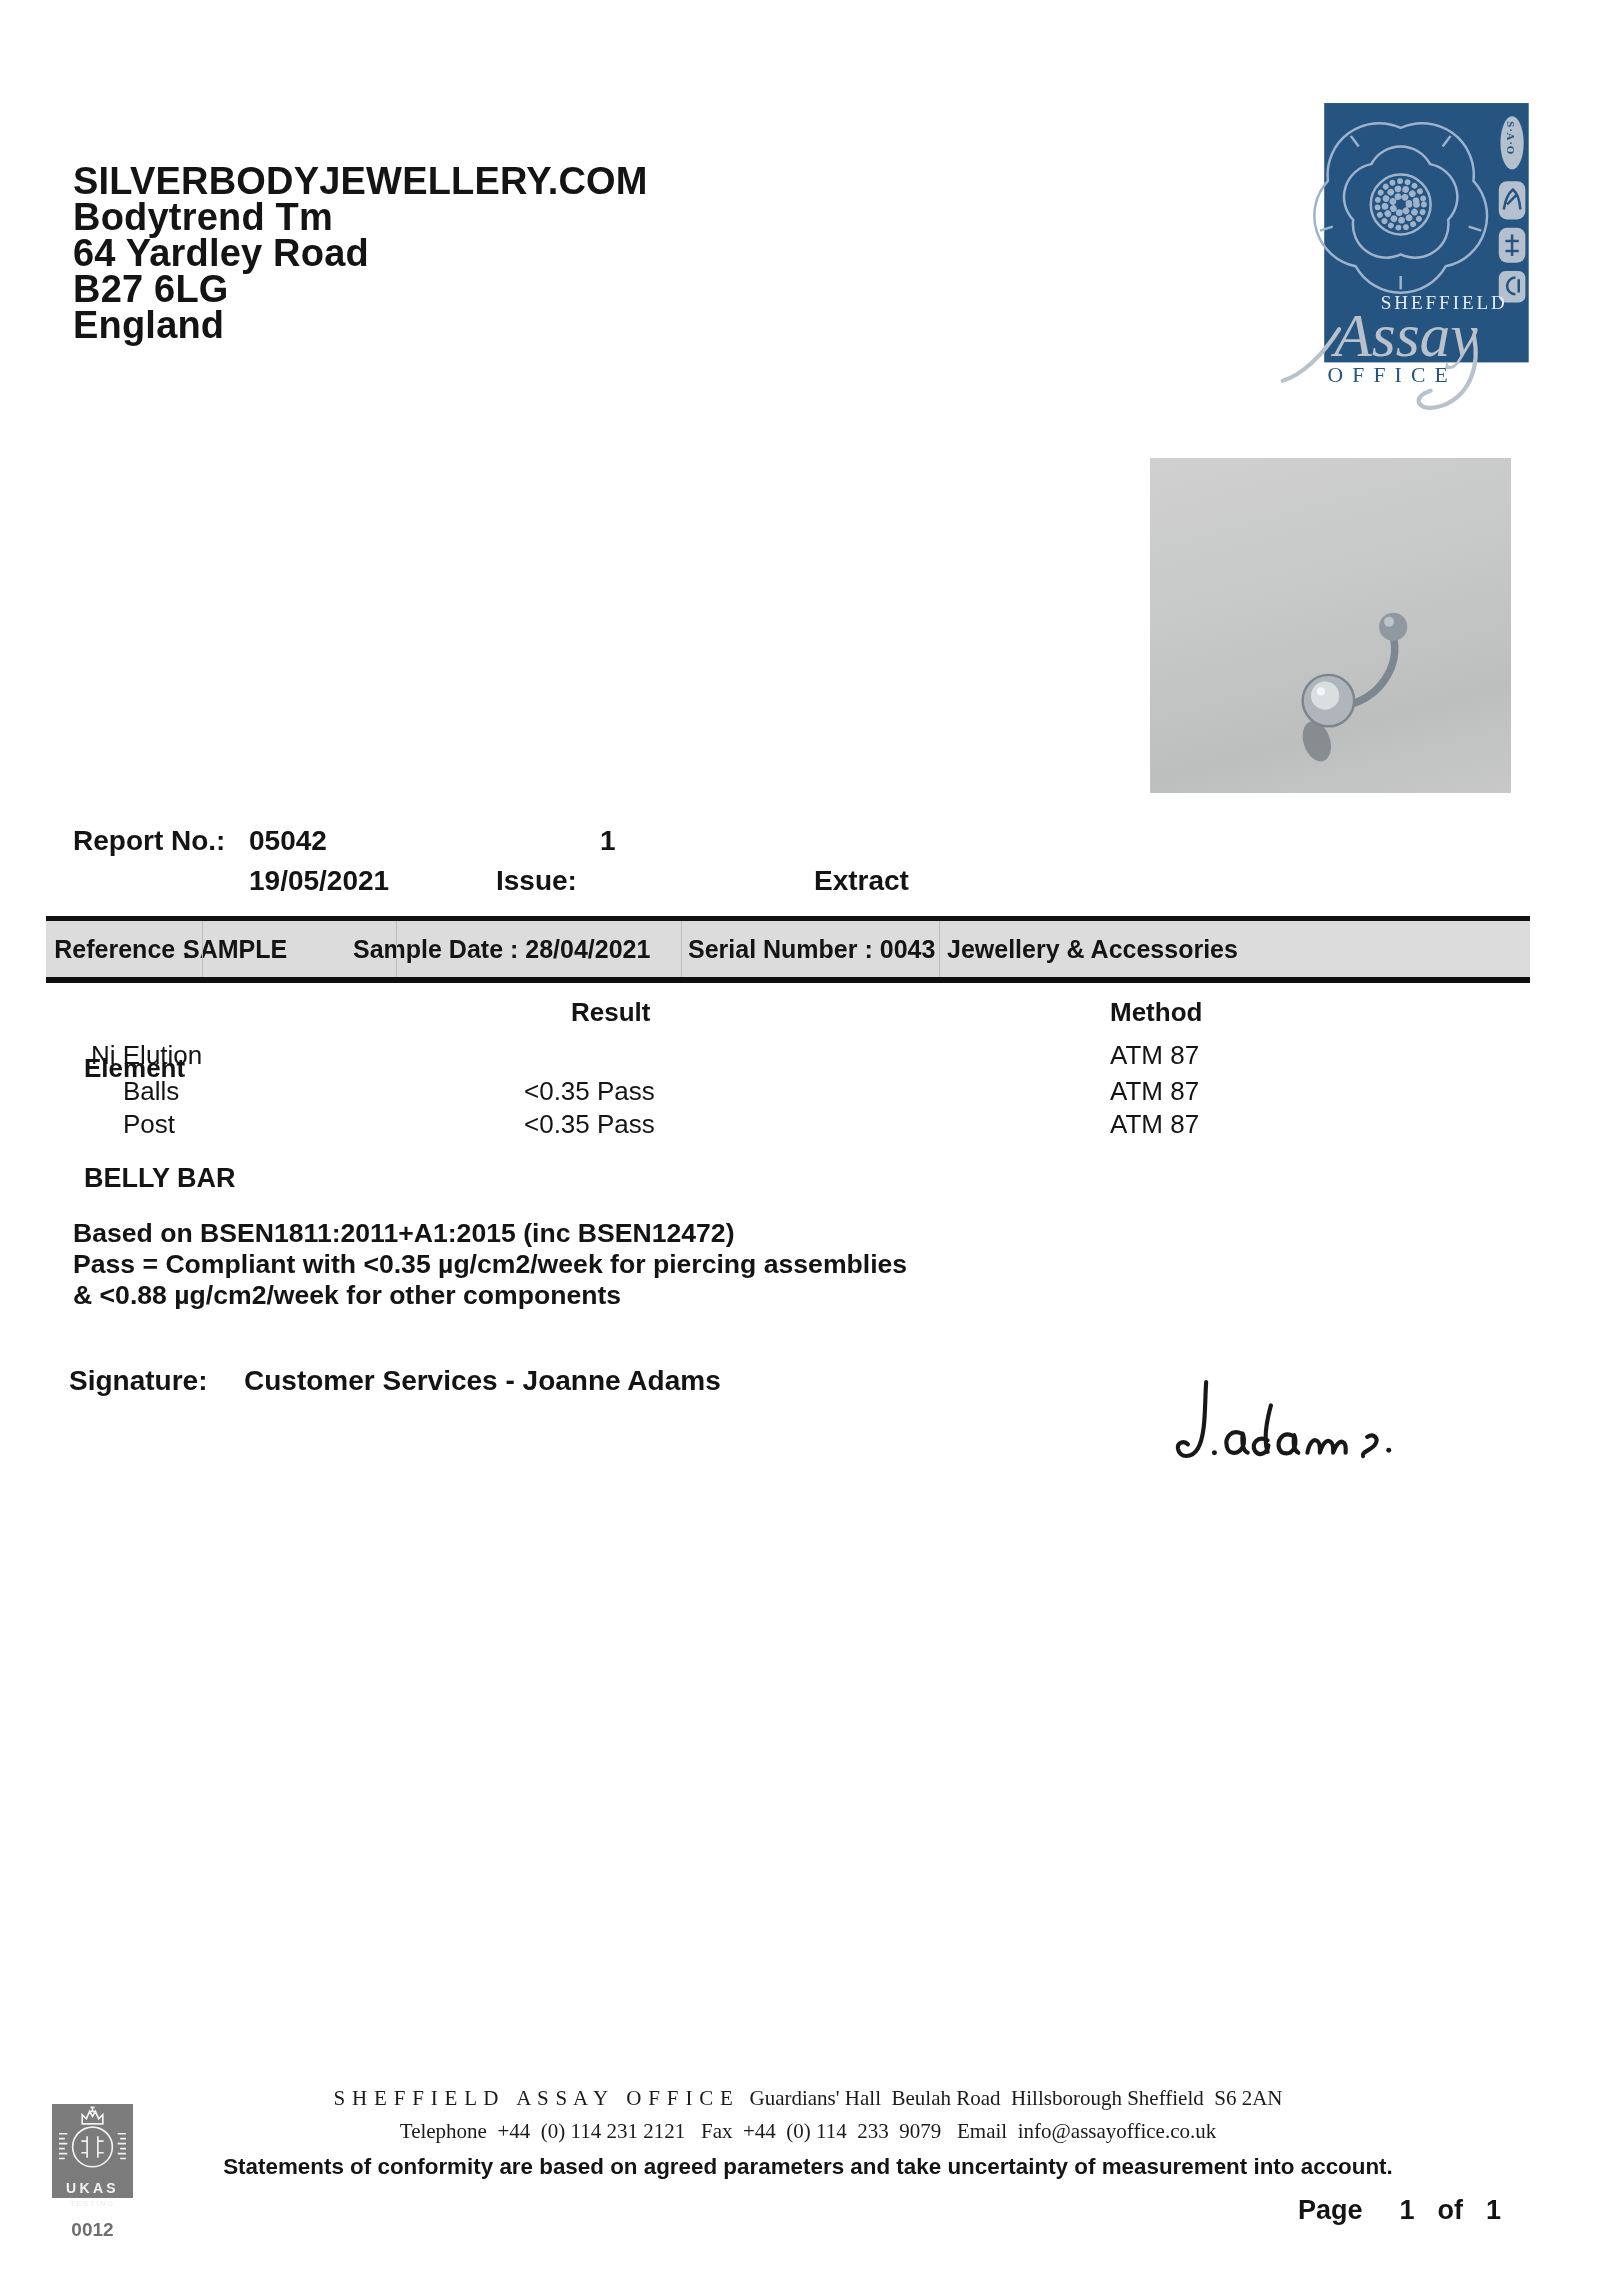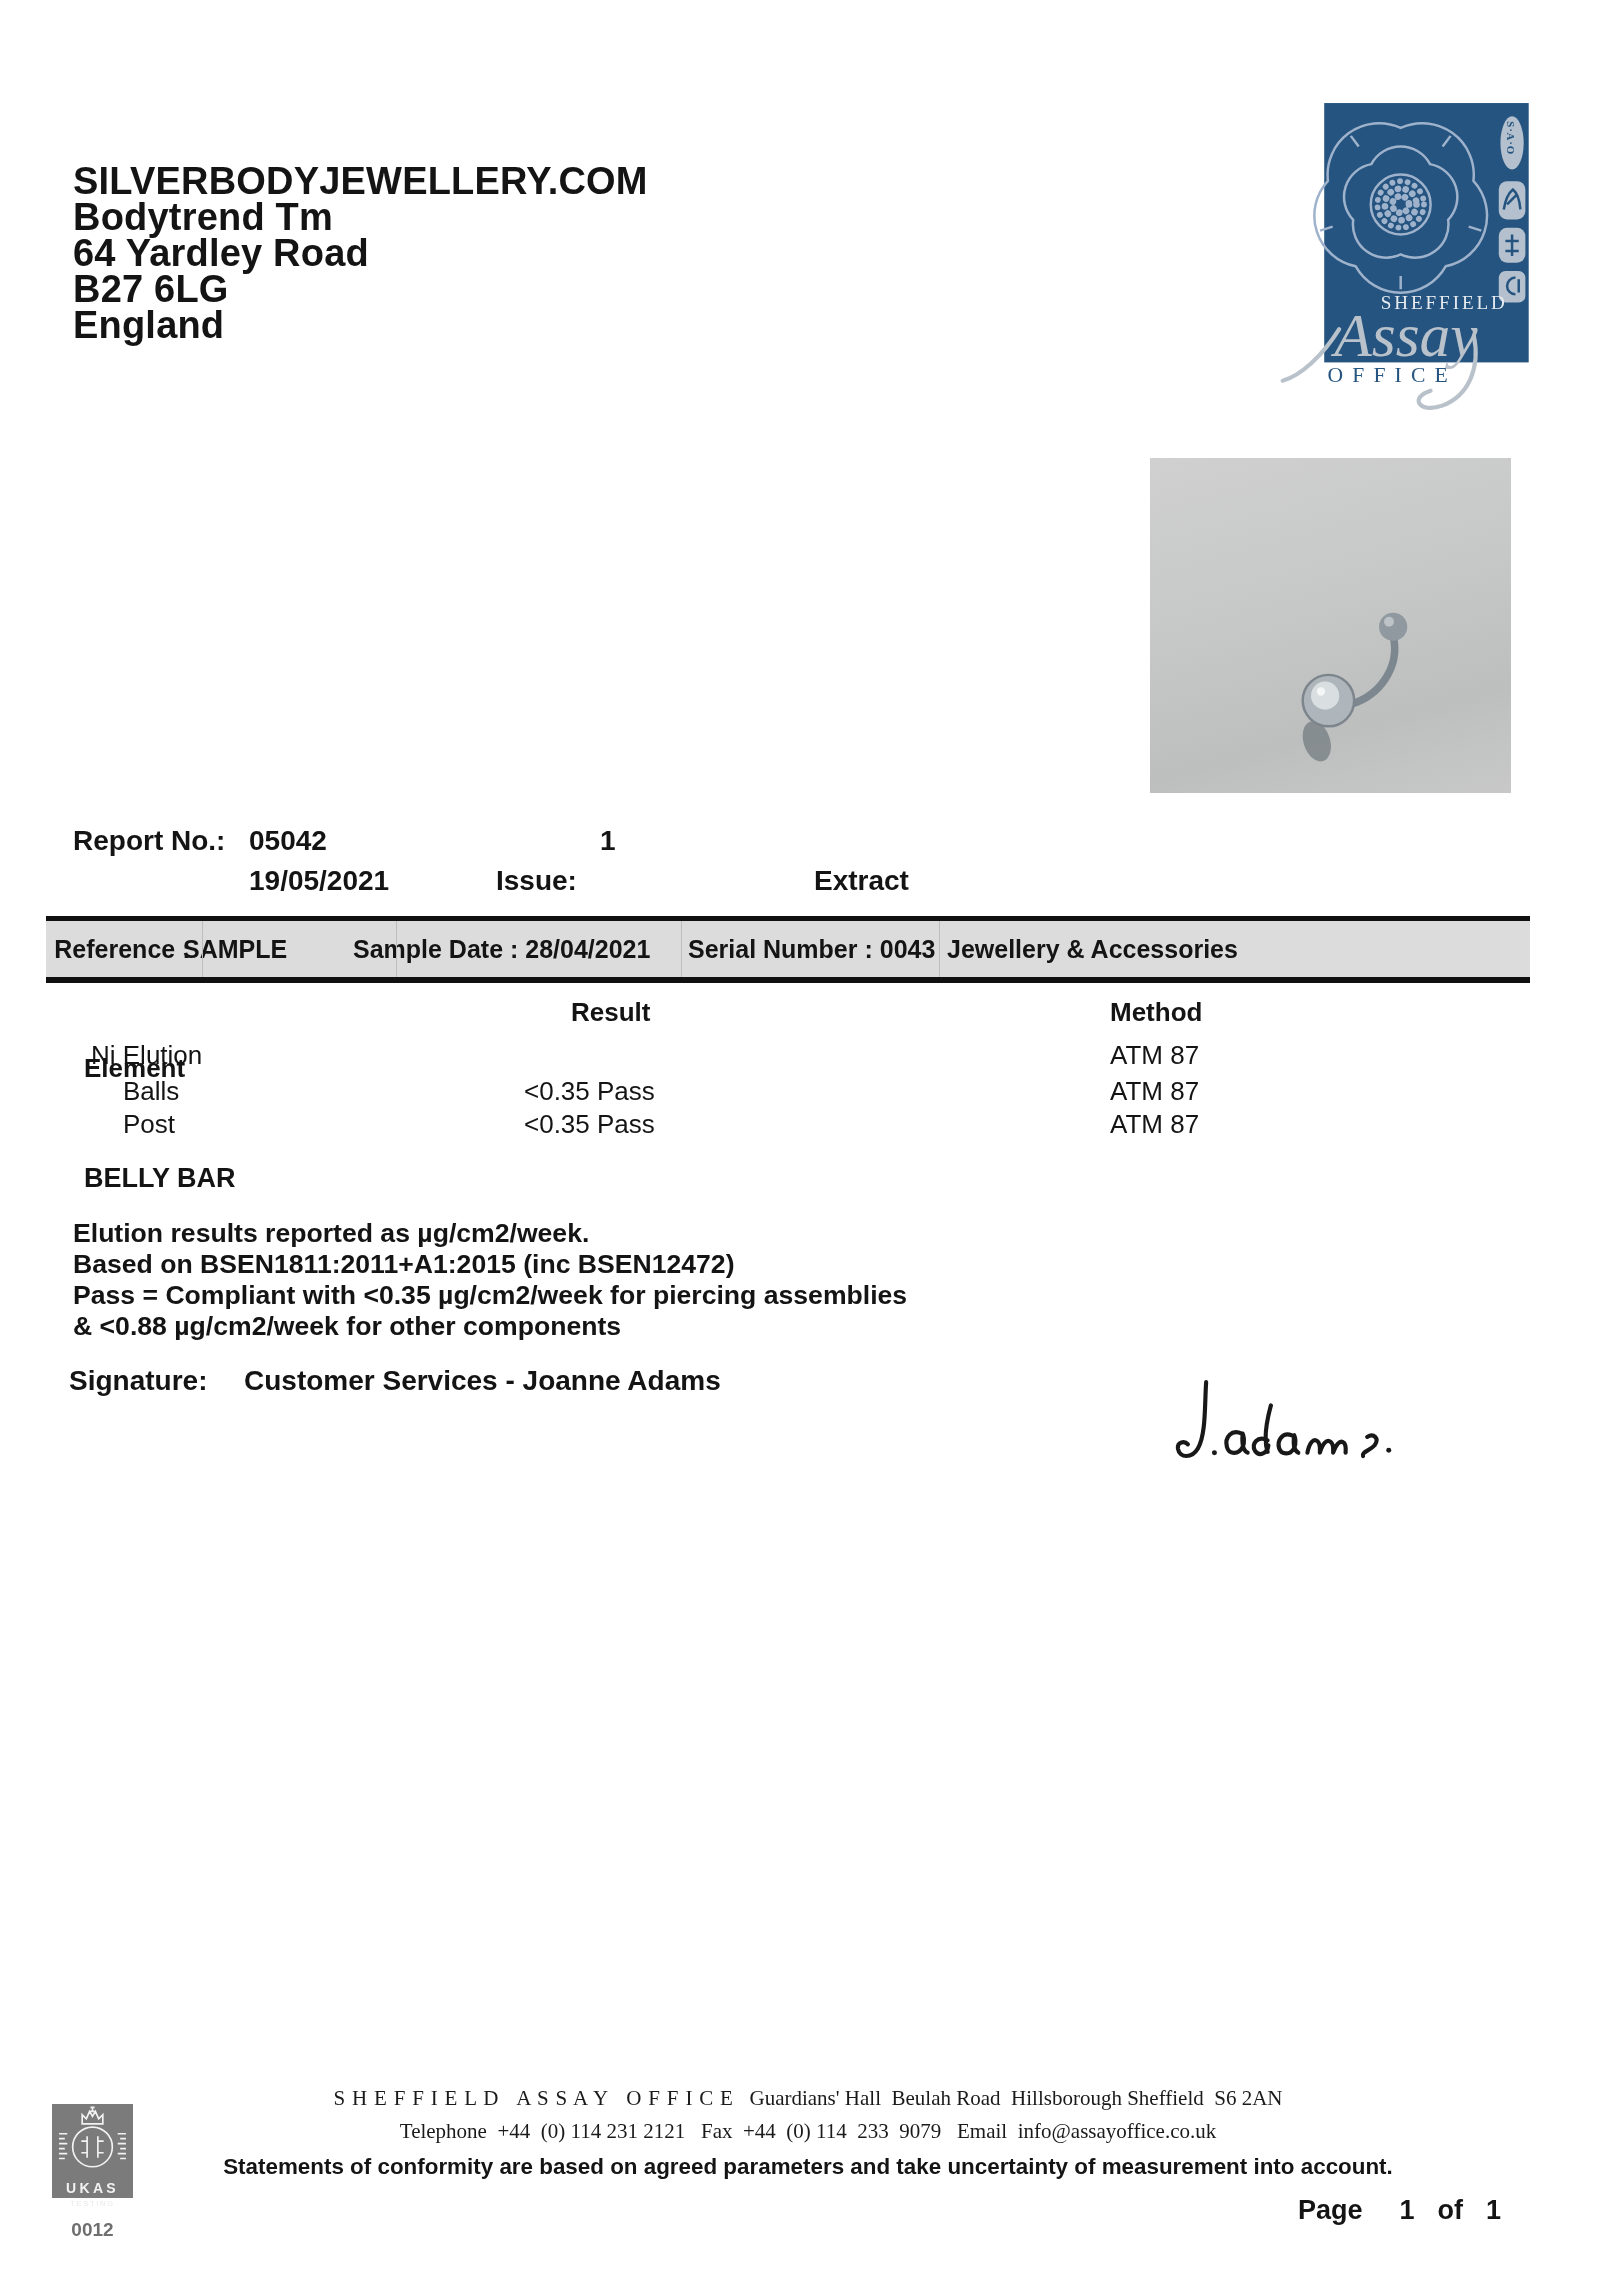--- a/index.html
+++ b/index.html
@@ -144,21 +144,20 @@
   <span class="abs td" style="left:524px;top:1076px;">&lt;0.35 Pass</span>
   <span class="abs td" style="left:1110px;top:1076px;">ATM 87</span>
 
   <span class="abs td" style="left:123px;top:1109px;">Post</span>
   <span class="abs td" style="left:524px;top:1109px;">&lt;0.35 Pass</span>
   <span class="abs td" style="left:1110px;top:1109px;">ATM 87</span>
 
   <span class="abs b" style="left:84px;top:1163px;font-size:27px;">BELLY BAR</span>
 
   <div class="abs notes">
-    <div>Elution results reported as µg/cm2/week.</div>
     <div>Based on BSEN1811:2011+A1:2015 (inc BSEN12472)</div>
     <div>Pass = Compliant with &lt;0.35 µg/cm2/week for piercing assemblies</div>
     <div>&amp; &lt;0.88 µg/cm2/week for other components</div>
   </div>
 
   <span class="abs b" style="left:69px;top:1365px;font-size:28px;">Signature:</span>
   <span class="abs b" style="left:244px;top:1365px;font-size:28px;">Customer Services - Joanne Adams</span>
 
   <svg class="abs" style="left:1163px;top:1372px;" width="249" height="100" viewBox="0 0 300 120">
     <g stroke="#181818" stroke-width="5" fill="none" stroke-linecap="round" stroke-linejoin="round">

